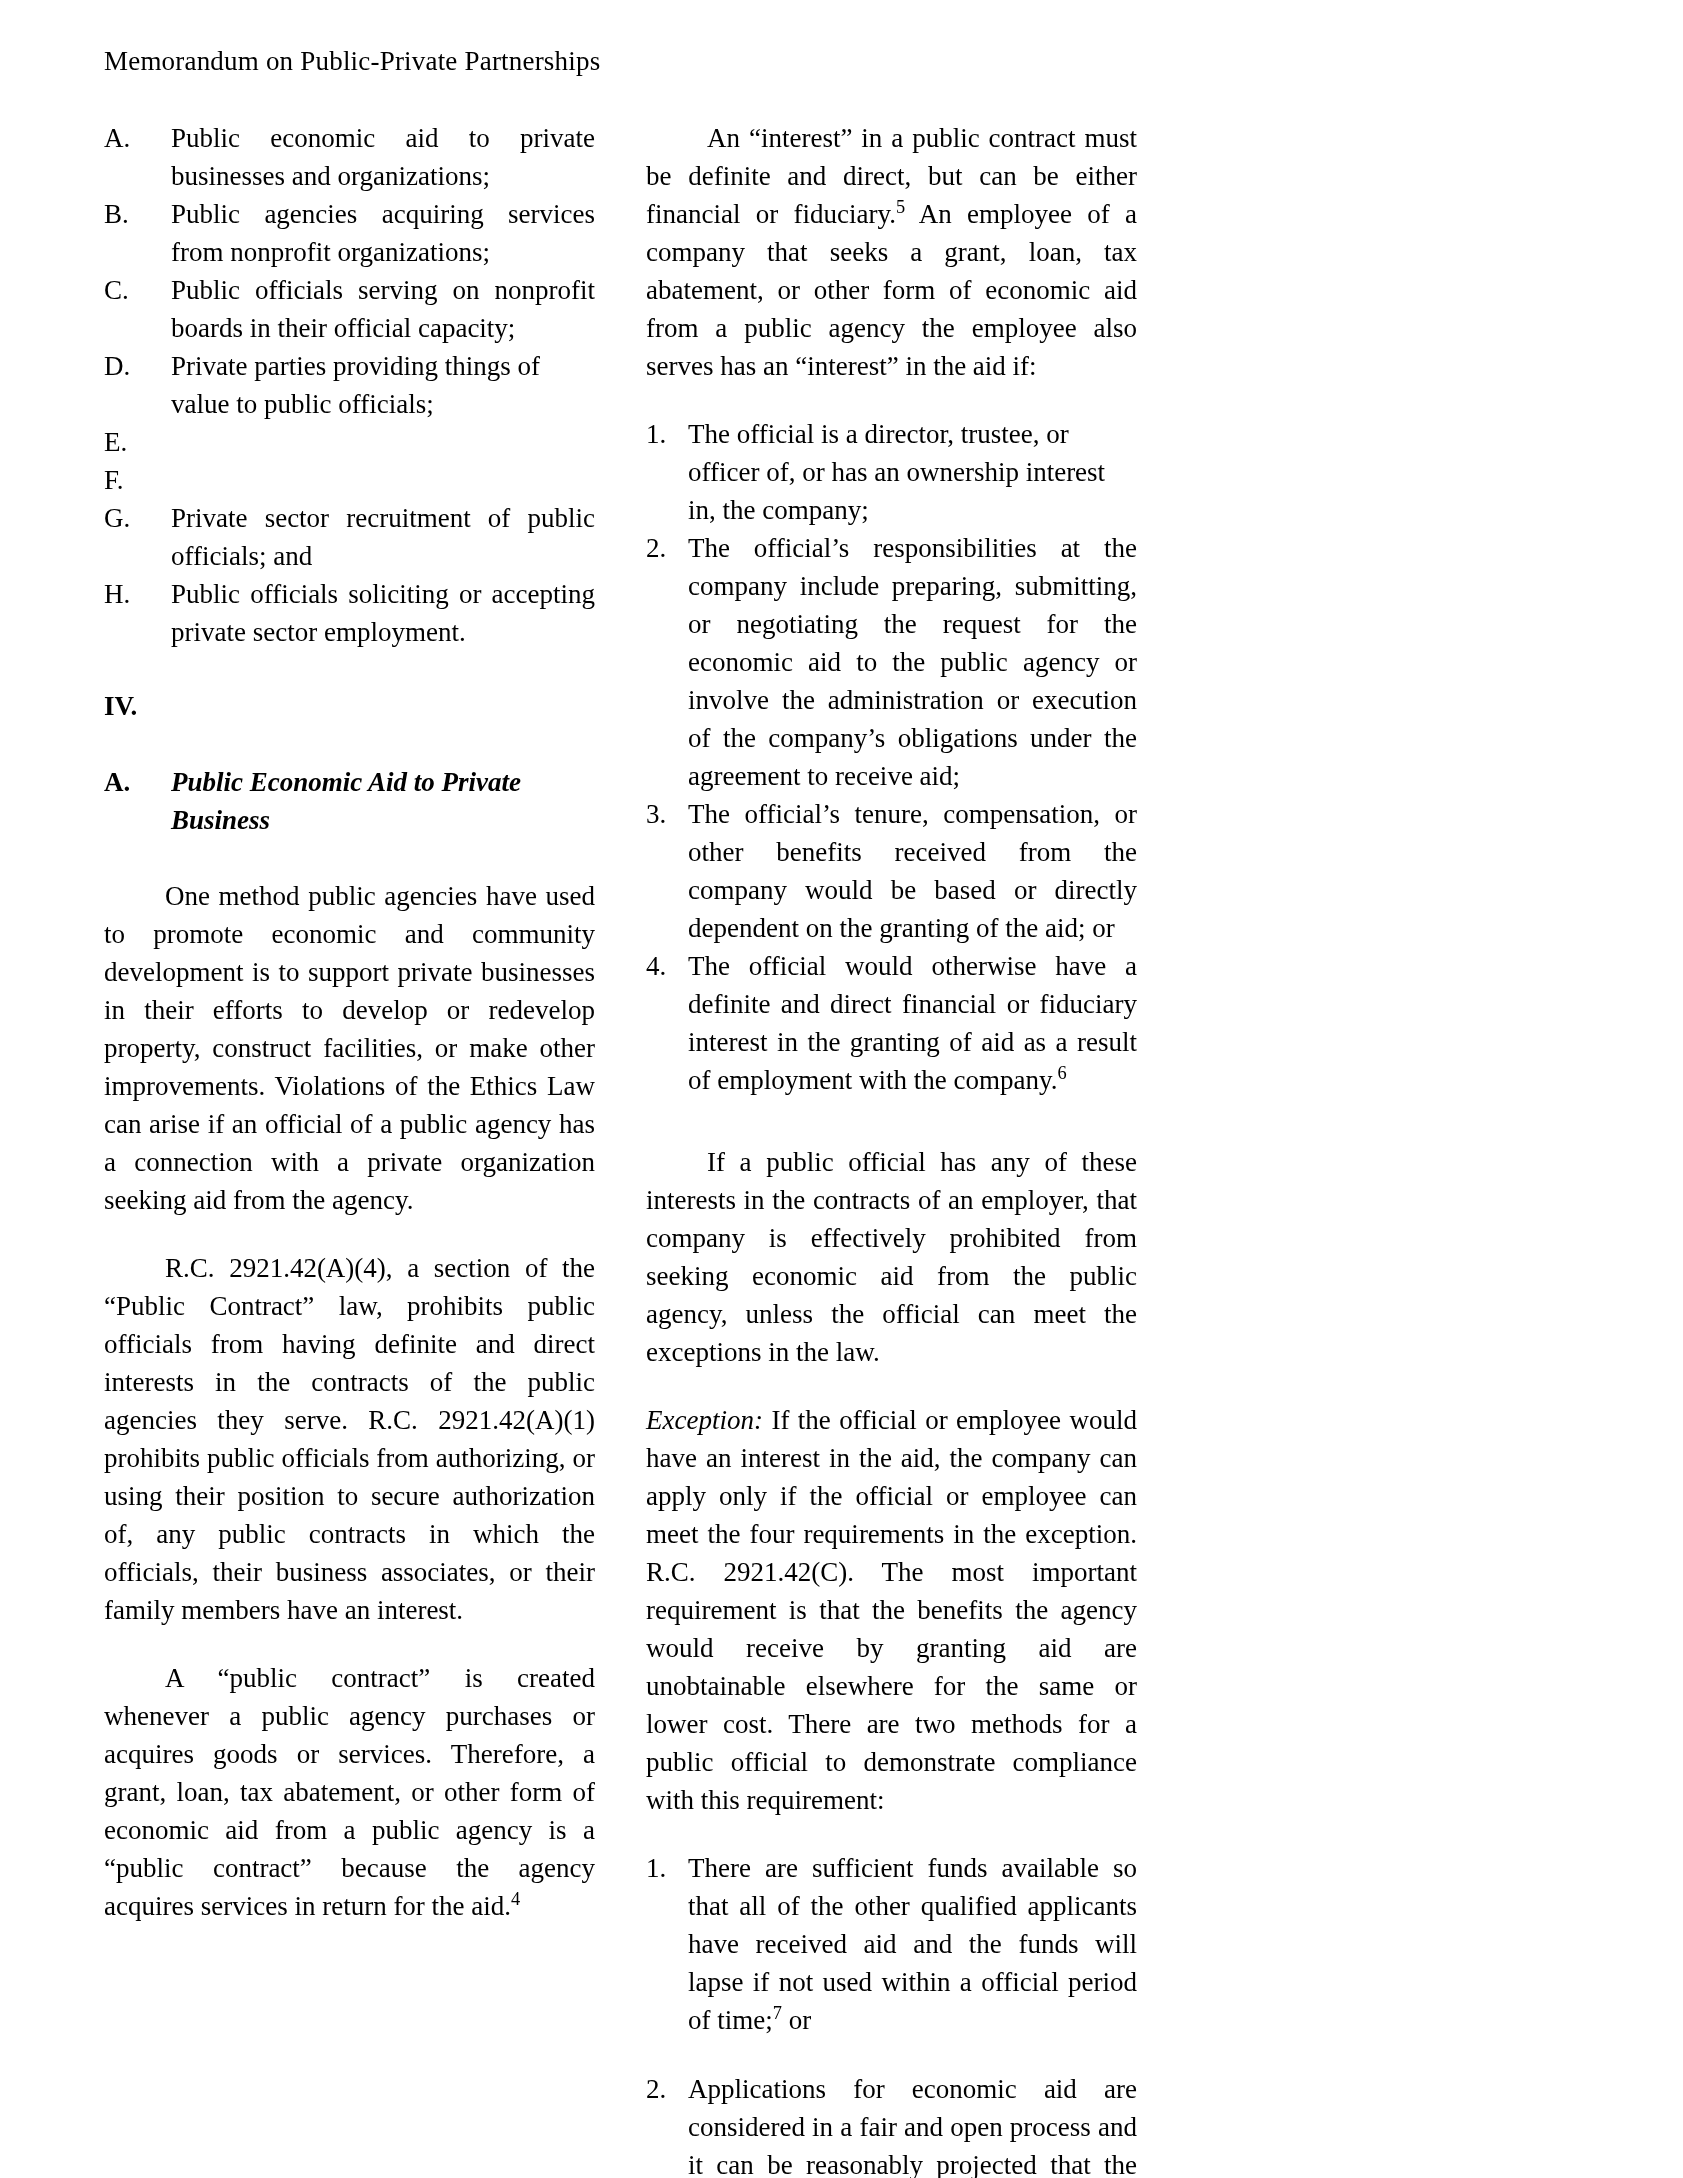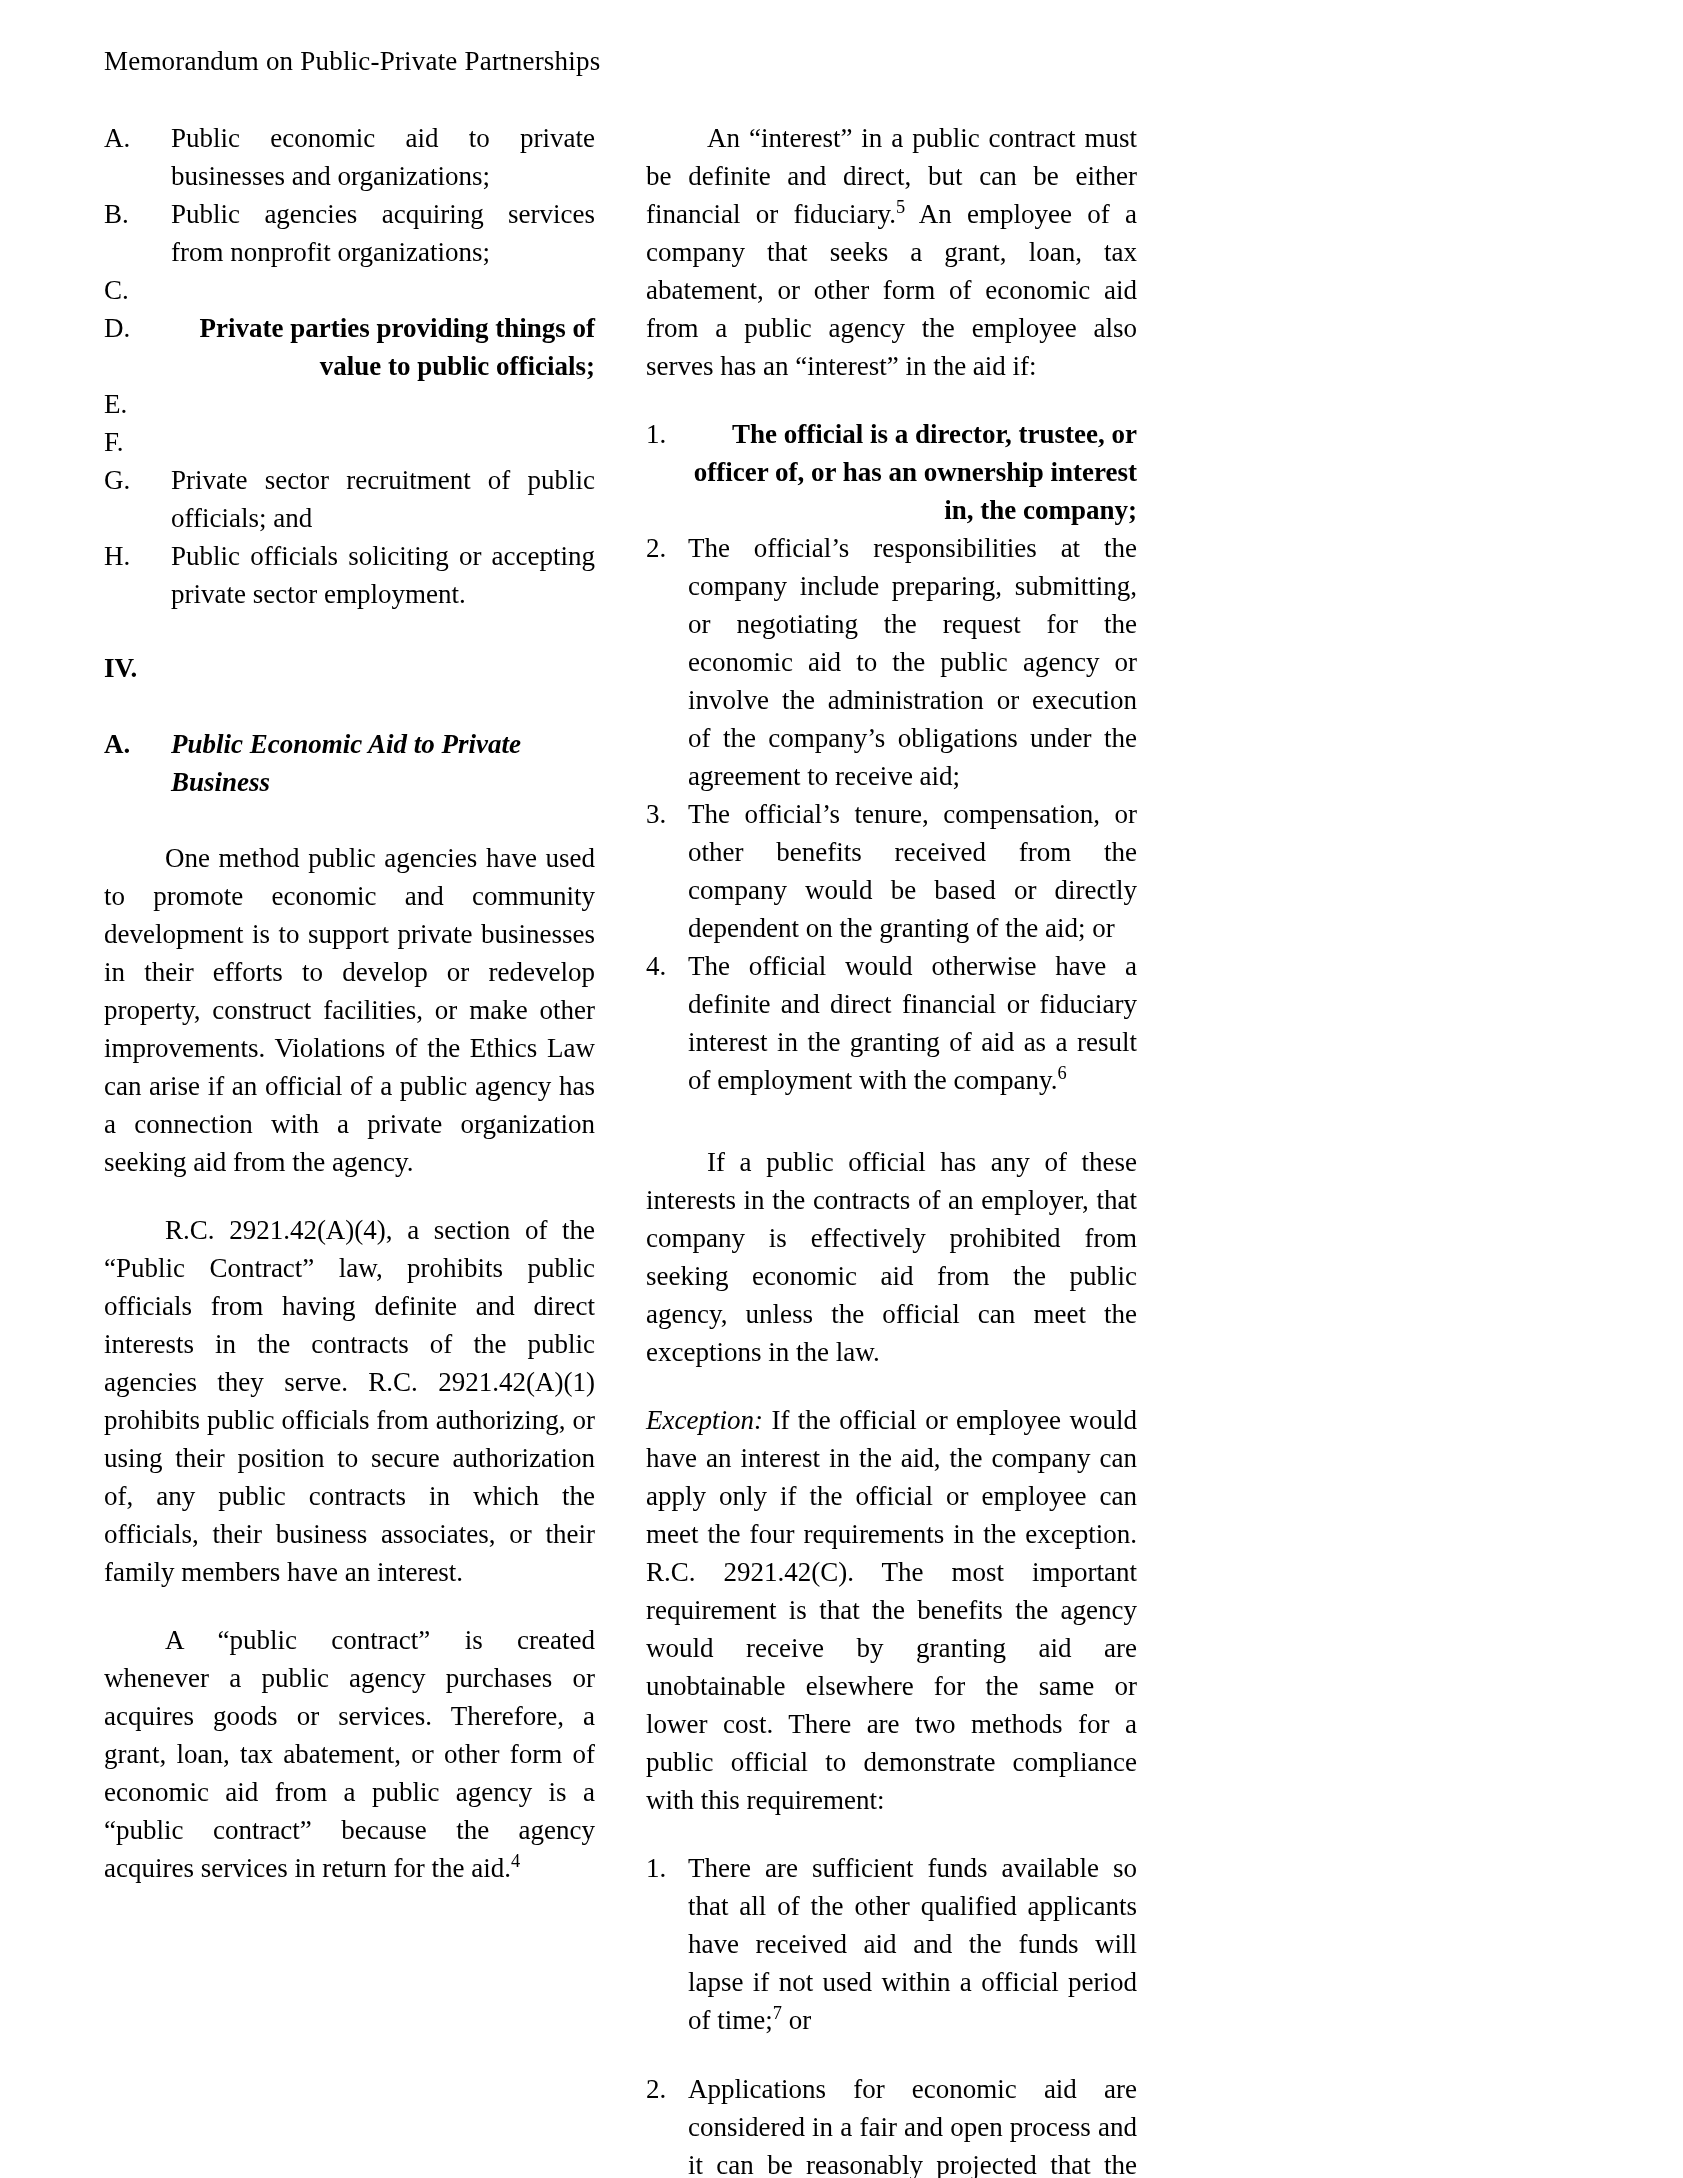--- a/index.html
+++ b/index.html
@@ -65,21 +65,21 @@
     width: 67px;
     text-align: left;
   }
   .alpha-list .marker { width: 67px; }
   .num-list .marker { width: 42px; }
   .item-text {
     flex: 1 1 auto;
     text-align: justify;
     text-justify: inter-word;
   }
-  .item-text.left { text-align: right; font-weight: bold; }
+  .item-text.left { text-align: left; }
   .num-list .list-row { margin-bottom: 0; }
   .num-list .list-row + .list-row { margin-top: 0; }
   .num-list.spaced .list-row + .list-row { margin-top: 31px; }
 
   
   .heading-row {
     display: flex;
     align-items: flex-start;
     margin-top: 36px;
     margin-bottom: 0;
@@ -138,20 +138,21 @@
         <div class="list-row">
           <span class="marker">A.</span>
           <span class="item-text">Public economic aid to private businesses and organizations;</span>
         </div>
         <div class="list-row">
           <span class="marker">B.</span>
           <span class="item-text">Public agencies acquiring services from nonprofit organizations;</span>
         </div>
         <div class="list-row">
           <span class="marker">C.</span>
+          <span class="item-text">Public officials serving on nonprofit boards in their official capacity;</span>
         </div>
         <div class="list-row">
           <span class="marker">D.</span>
           <span class="item-text left">Private parties providing things of value to public officials;</span>
         </div>
         <div class="list-row">
           <span class="marker">E.</span>
         </div>
         <div class="list-row">
           <span class="marker">F.</span>

